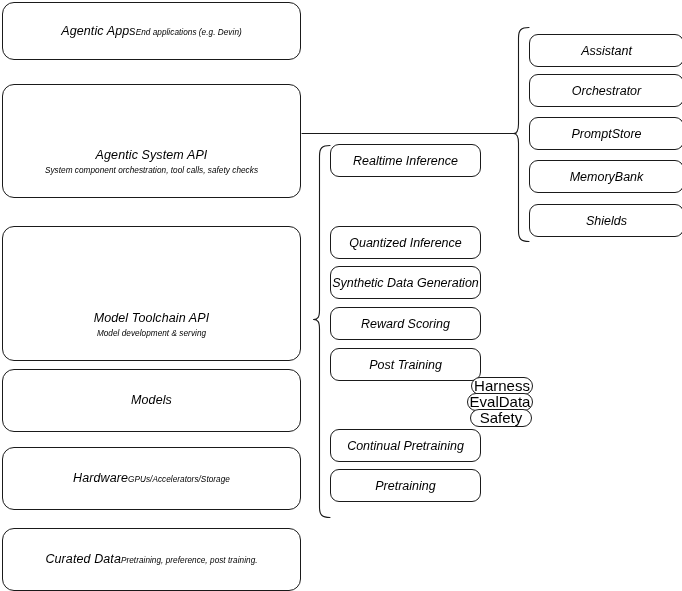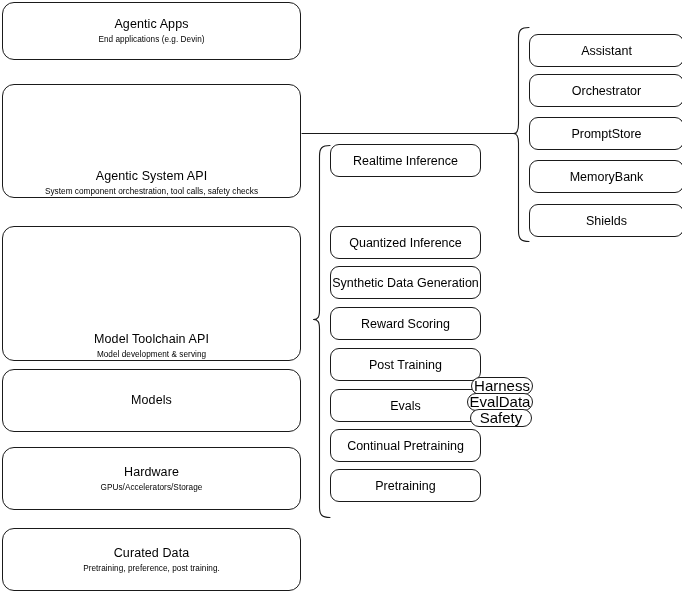--- a/index.html
+++ b/index.html
@@ -21,24 +21,25 @@
     top: 0;
     width: 682px;
     height: 591px;
   }
   .node {
     position: absolute;
     box-sizing: border-box;
     border: 1px solid #1a1a1a;
     background: #ffffff;
     display: flex;
-    flex-direction: column;
+    flex-direction: row;
     align-items: center;
     justify-content: center;
     text-align: center;
+    font-style: italic;
   }
   
   .layer {
     border-radius: 12px;
     left: 2px;
     width: 299px;
   }
   .layer .title {
     font-size: 12.5px;
     line-height: 15px;
@@ -150,23 +151,20 @@
   </div>
   <div class="node box mid" style="top:266px;">
     <span>Synthetic Data Generation</span>
   </div>
   <div class="node box mid" style="top:307px;">
     <span>Reward Scoring</span>
   </div>
   <div class="node box mid" style="top:348px;">
     <span>Post Training</span>
   </div>
-  <div class="node box mid" style="top:389px;">
-    <span>Evals</span>
-  </div>
   <div class="node box mid" style="top:429px;">
     <span>Continual Pretraining</span>
   </div>
   <div class="node box mid" style="top:469px;">
     <span>Pretraining</span>
   </div>
 
   <div class="pill" style="left:471px; top:377px; width:62px;">
     <span>Harness</span>
   </div>

